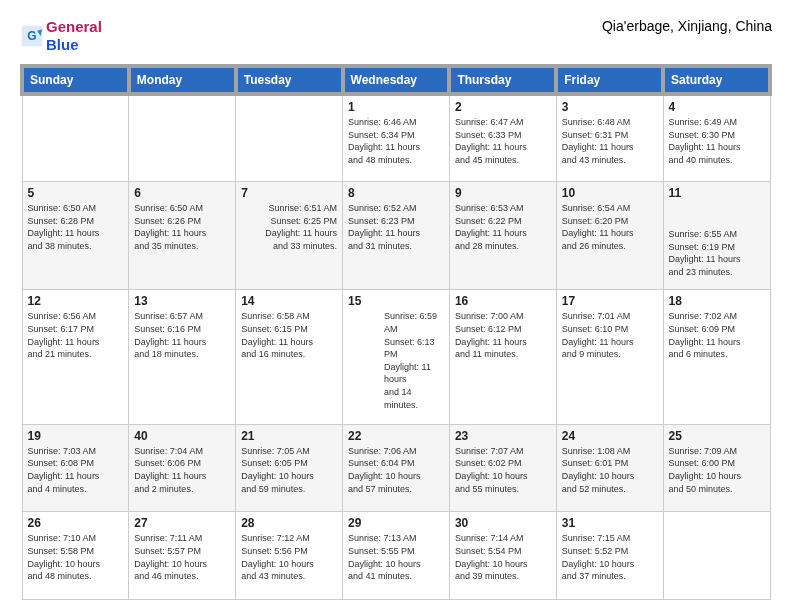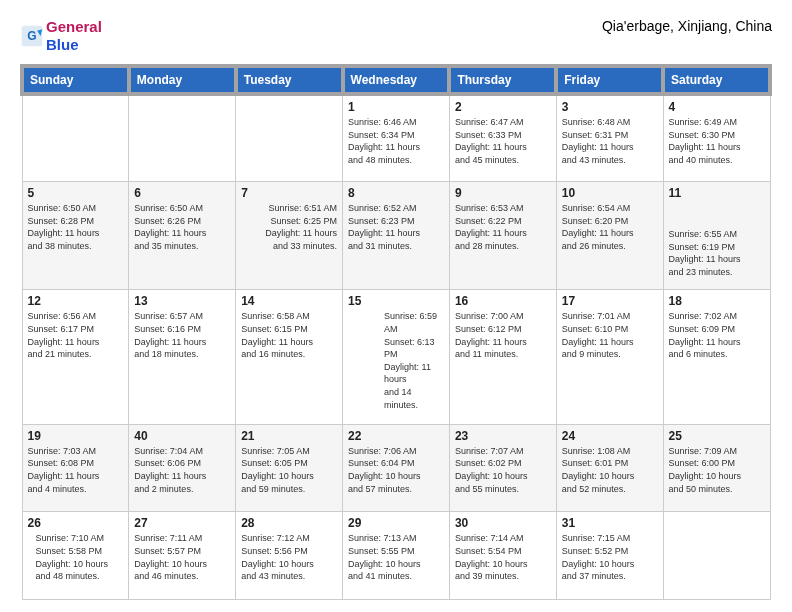--- a/index.html
+++ b/index.html
@@ -311,21 +311,21 @@
             <div class="day-num">25</div>
             <div class="day-info" style="white-space: pre-line;">Sunrise: 7:09 AM
 Sunset: 6:00 PM
 Daylight: 10 hours
 and 50 minutes.</div>
           </td>
         </tr>
         <tr>
           <td>
             <div class="day-num">26</div>
-            <div class="day-info" style="white-space: pre-line; margin-left: 8px;">Sunrise: 7:10 AM
+            <div class="day-info" style="white-space: pre-line;">Sunrise: 7:10 AM
 Sunset: 5:58 PM
 Daylight: 10 hours
 and 48 minutes.</div>
           </td>
           <td>
             <div class="day-num">27</div>
             <div class="day-info" style="white-space: pre-line;">Sunrise: 7:11 AM
 Sunset: 5:57 PM
 Daylight: 10 hours
 and 46 minutes.</div>

